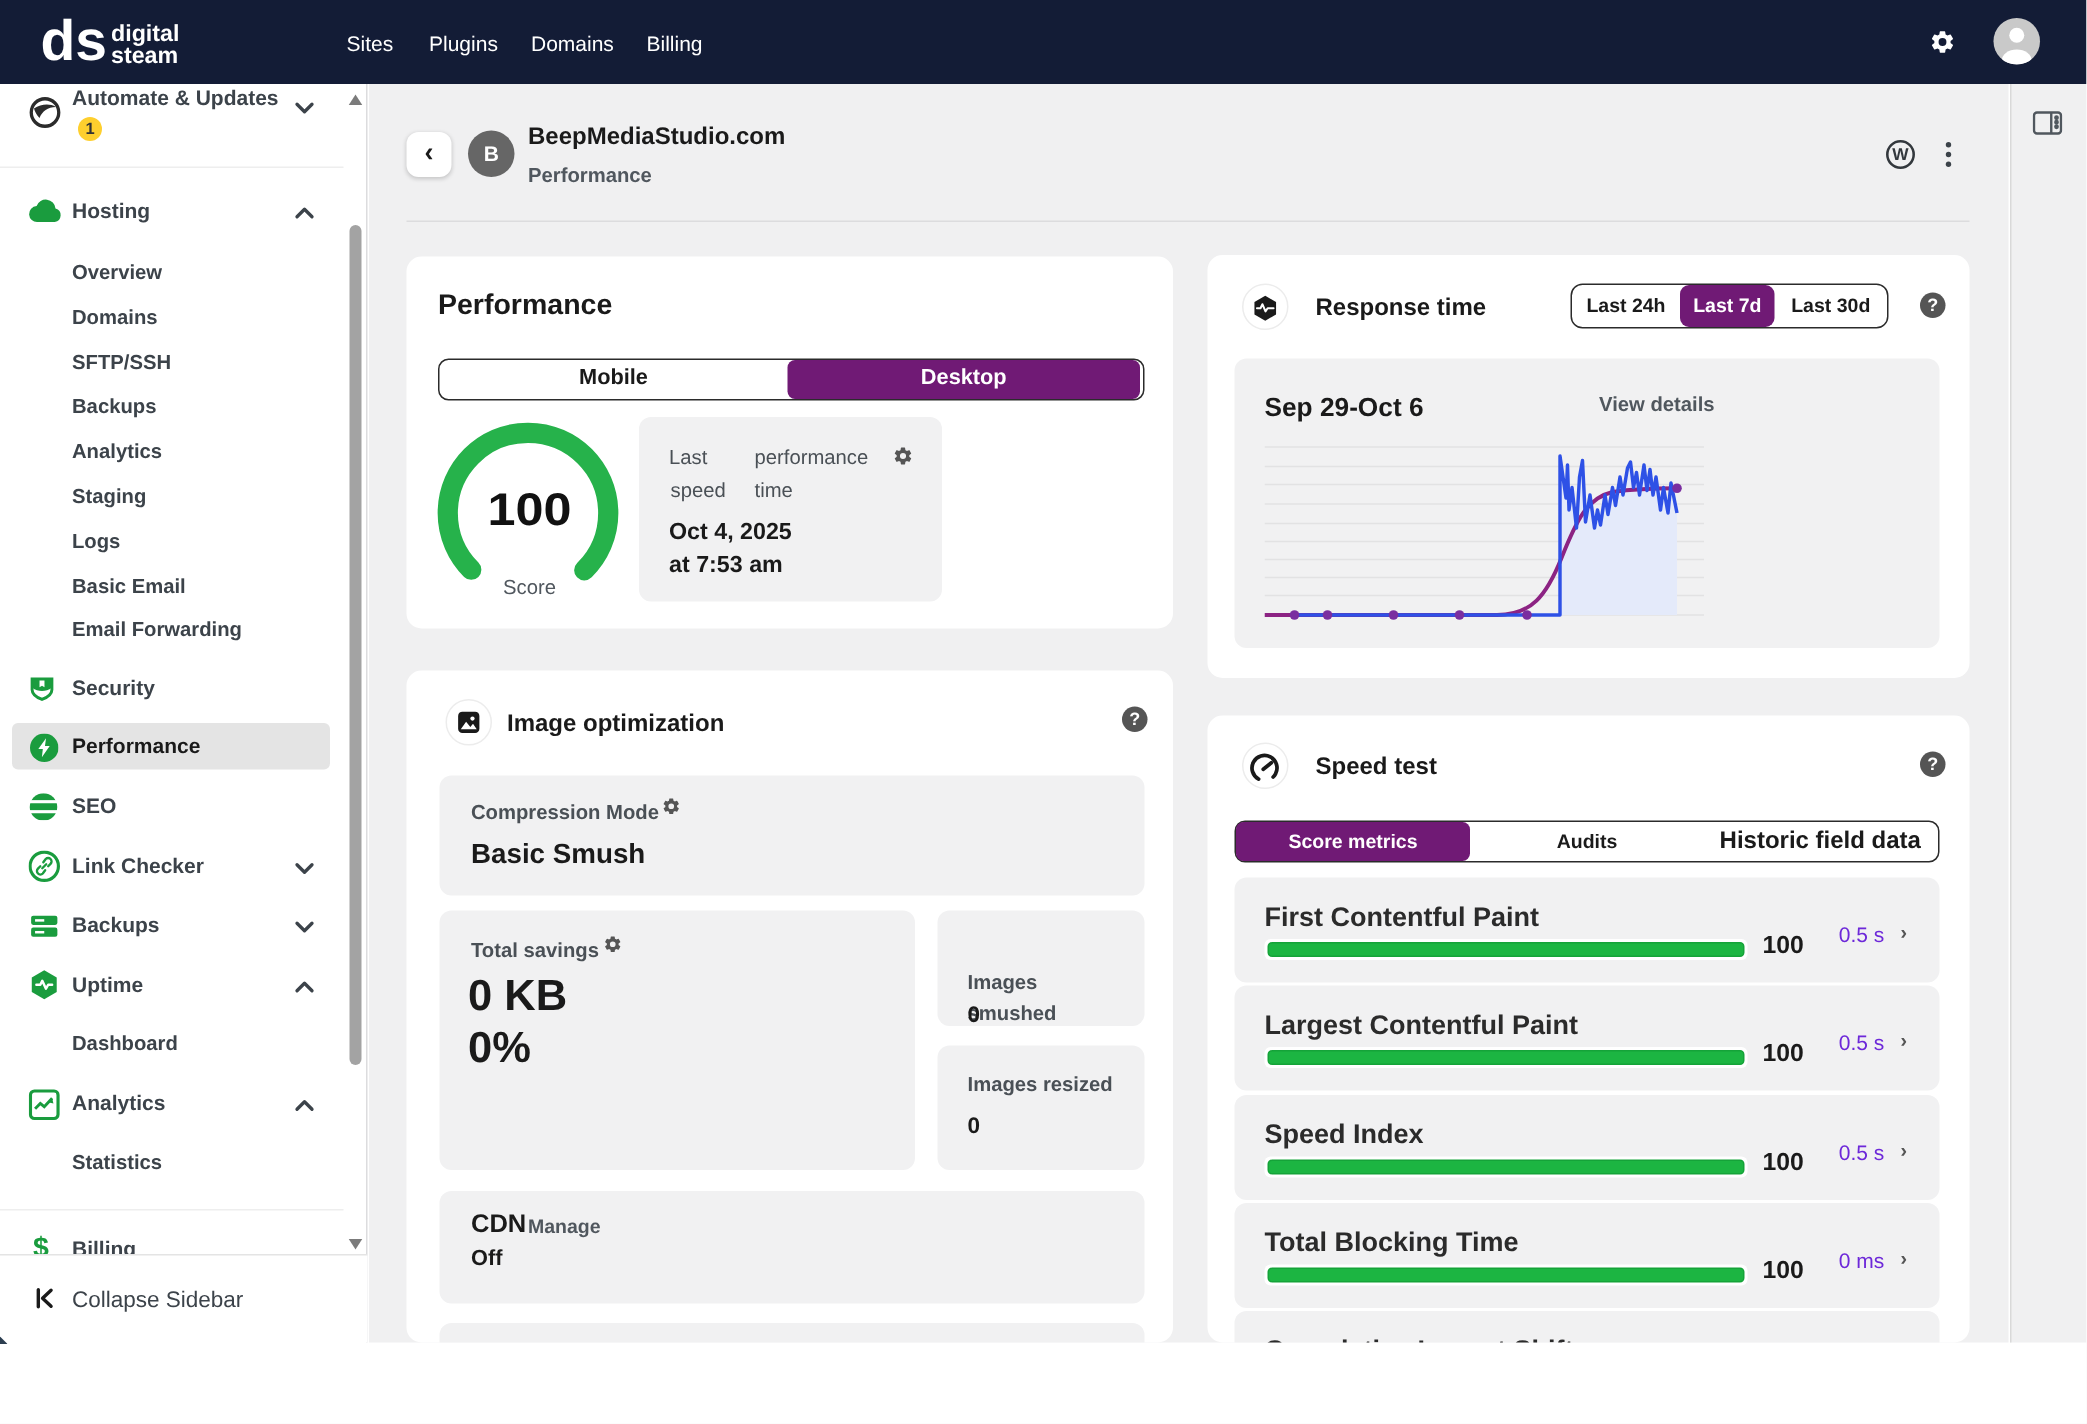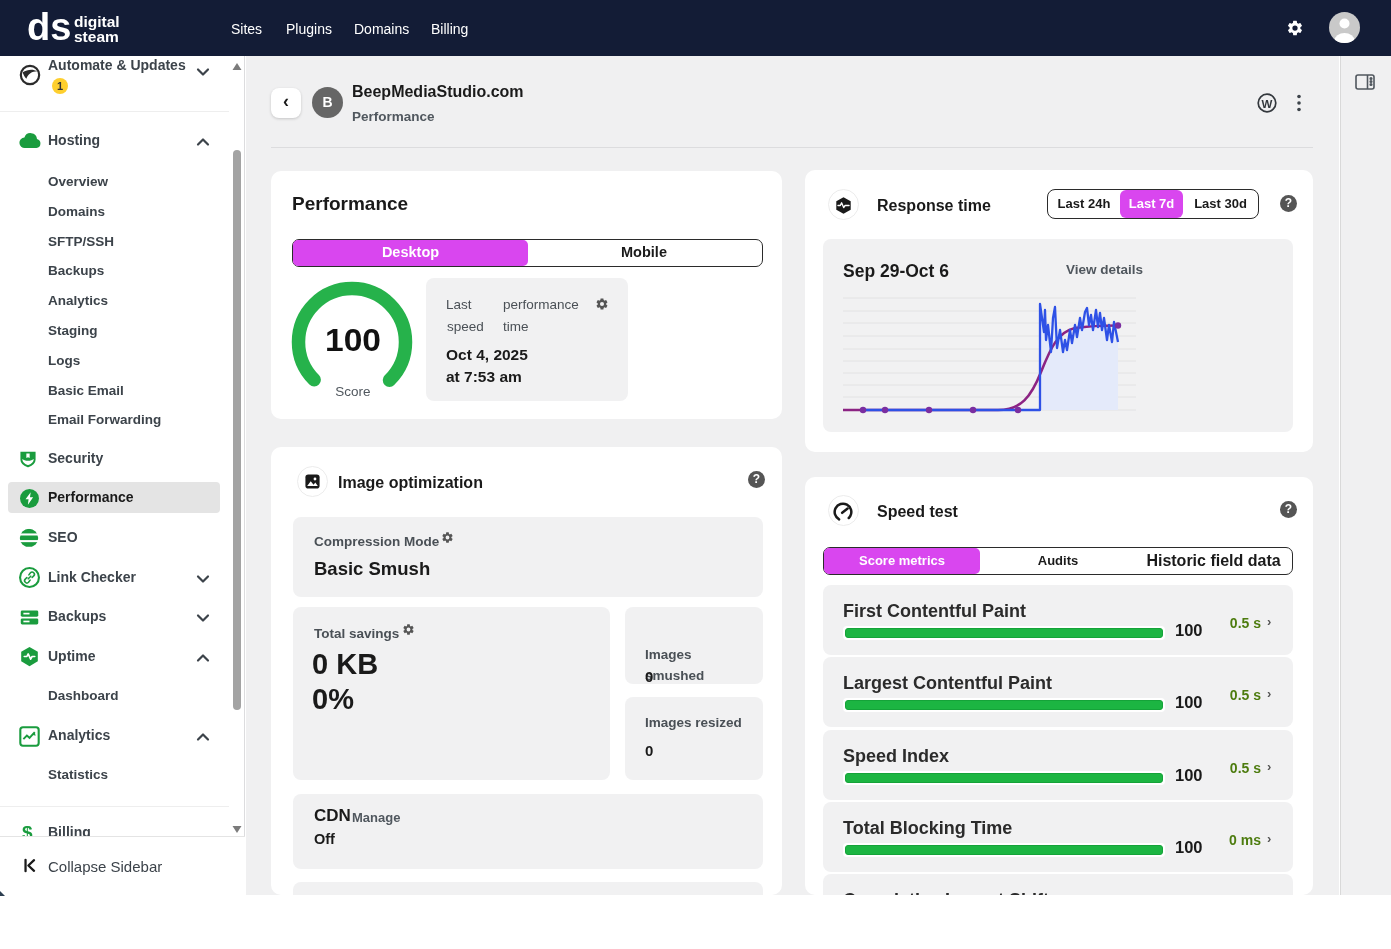--- a/index.html
+++ b/index.html
@@ -28,28 +28,28 @@
 
   .card { position:absolute; background:#fff; border-radius:10px; }
   .gbox { position:absolute; background:#f1f1f2; border-radius:8px; }
   .h-title { font-weight:bold; color:#1a1a1a; }
 
   .back-btn { position:absolute; left:271px; top:88px; width:30px; height:30px; background:#fff; border-radius:8px; box-shadow:0 1px 3px rgba(0,0,0,.18); text-align:center; line-height:27px; font-size:18px; color:#1a1a1a; font-weight:bold; }
   .site-avatar { position:absolute; left:312px; top:87px; width:31px; height:31px; border-radius:50%; background:#666; color:#fff; font-size:14px; font-weight:bold; text-align:center; line-height:31px; }
 
   .toggle-wrap { position:absolute; border:1.5px solid #2b2b2b; border-radius:7px; background:#fff; display:flex; }
   .toggle-seg { font-size:14.5px; font-weight:bold; color:#1a1a1a; text-align:center; }
-  .toggle-on { background:#d946ef; color:#fff; border-radius:5px; }
+  .toggle-on { background:#701a75; color:#fff; border-radius:5px; }
 
   .metric-row { position:absolute; left:823px; width:470px; height:70px; background:#f1f1f2; border-radius:8px; }
   .metric-label { position:absolute; left:20px; top:16px; font-size:18px; font-weight:bold; color:#2b2b2b; }
   .metric-track { position:absolute; left:20px; top:41px; width:322px; height:14px; background:#fff; border-radius:4px; }
   .metric-bar { position:absolute; left:2px; top:2px; width:318px; height:10px; background:#1cb542; border-radius:3px; border:1px solid #15a339; }
   .metric-100 { position:absolute; left:352px; top:36px; font-size:16.5px; font-weight:bold; color:#1a1a1a; }
-  .metric-val { position:absolute; left:398px; top:30px; font-size:14px; font-weight:bold; color:#4d7c0f; width:40px; text-align:right; }
+  .metric-val { position:absolute; left:398px; top:30px; font-size:14px; font-weight:normal; color:#6d28d9; width:40px; text-align:center; }
   .metric-chev { position:absolute; left:444px; top:29px; color:#555; font-size:13px; font-weight:bold; }
 
   .qmark { width:17px; height:17px; border-radius:50%; background:#555; color:#fff; font-size:12px; font-weight:bold; text-align:center; line-height:17px; position:absolute; }
   .icon-circle { position:absolute; width:31px; height:31px; border-radius:50%; border:1px solid #ececec; background:#fff; }
 </style>
 </head>
 <body>
 
 <div class="topbar">
   <svg class="abs" style="left:28px;top:9px" width="105" height="38" viewBox="0 0 105 38">
@@ -204,22 +204,22 @@
 <svg class="abs" style="left:1294px;top:94px" width="10" height="18" viewBox="0 0 10 18" fill="#3c434a">
   <circle cx="5" cy="2.5" r="1.8"></circle>
     <circle cx="5" cy="9" r="1.8"></circle>
     <circle cx="5" cy="15.5" r="1.8"></circle>
 </svg>
 <div class="abs" style="left:271px;top:147px;width:1042px;border-top:1px solid #dcdcde"></div>
 
 <div class="card" style="left:271px;top:171px;width:511px;height:248px"></div>
 <div class="abs h-title" style="left:292px;top:193px;font-size:19px">Performance</div>
 <div class="toggle-wrap" style="left:292px;top:239px;width:471px;height:28px;">
+  <div class="toggle-seg" style="width:232px;line-height:25px;">Mobile</div>
   <div class="toggle-seg toggle-on" style="width:235px;line-height:25px;">Desktop</div>
-  <div class="toggle-seg" style="width:232px;line-height:25px;">Mobile</div>
 </div>
 <svg class="abs" style="left:291px;top:281px" width="122" height="122" viewBox="0 0 122 122">
   <circle cx="61" cy="61" r="53.5" fill="none" stroke="#26b24b" stroke-width="13.5" stroke-linecap="round" stroke-dasharray="252.2 84.1" transform="rotate(135 61 61)"></circle>
   <text x="62" y="59" text-anchor="middle" font-size="30.5" font-weight="bold" fill="#111" dominant-baseline="central" font-family="Liberation Sans" textLength="56" lengthAdjust="spacingAndGlyphs">100</text>
 </svg>
 <div class="abs" style="left:323px;top:384px;width:60px;text-align:center;font-size:13.5px;color:#50575e">Score</div>
 <div class="gbox" style="left:426px;top:278px;width:202px;height:123px"></div>
 <div class="abs" style="left:446px;top:297px;font-size:13.5px;color:#4a5056">Last</div>
 <div class="abs" style="left:503px;top:297px;font-size:13.5px;color:#4a5056">performance</div>
 <div class="abs" style="left:447px;top:319px;font-size:13.5px;color:#4a5056">speed</div>

